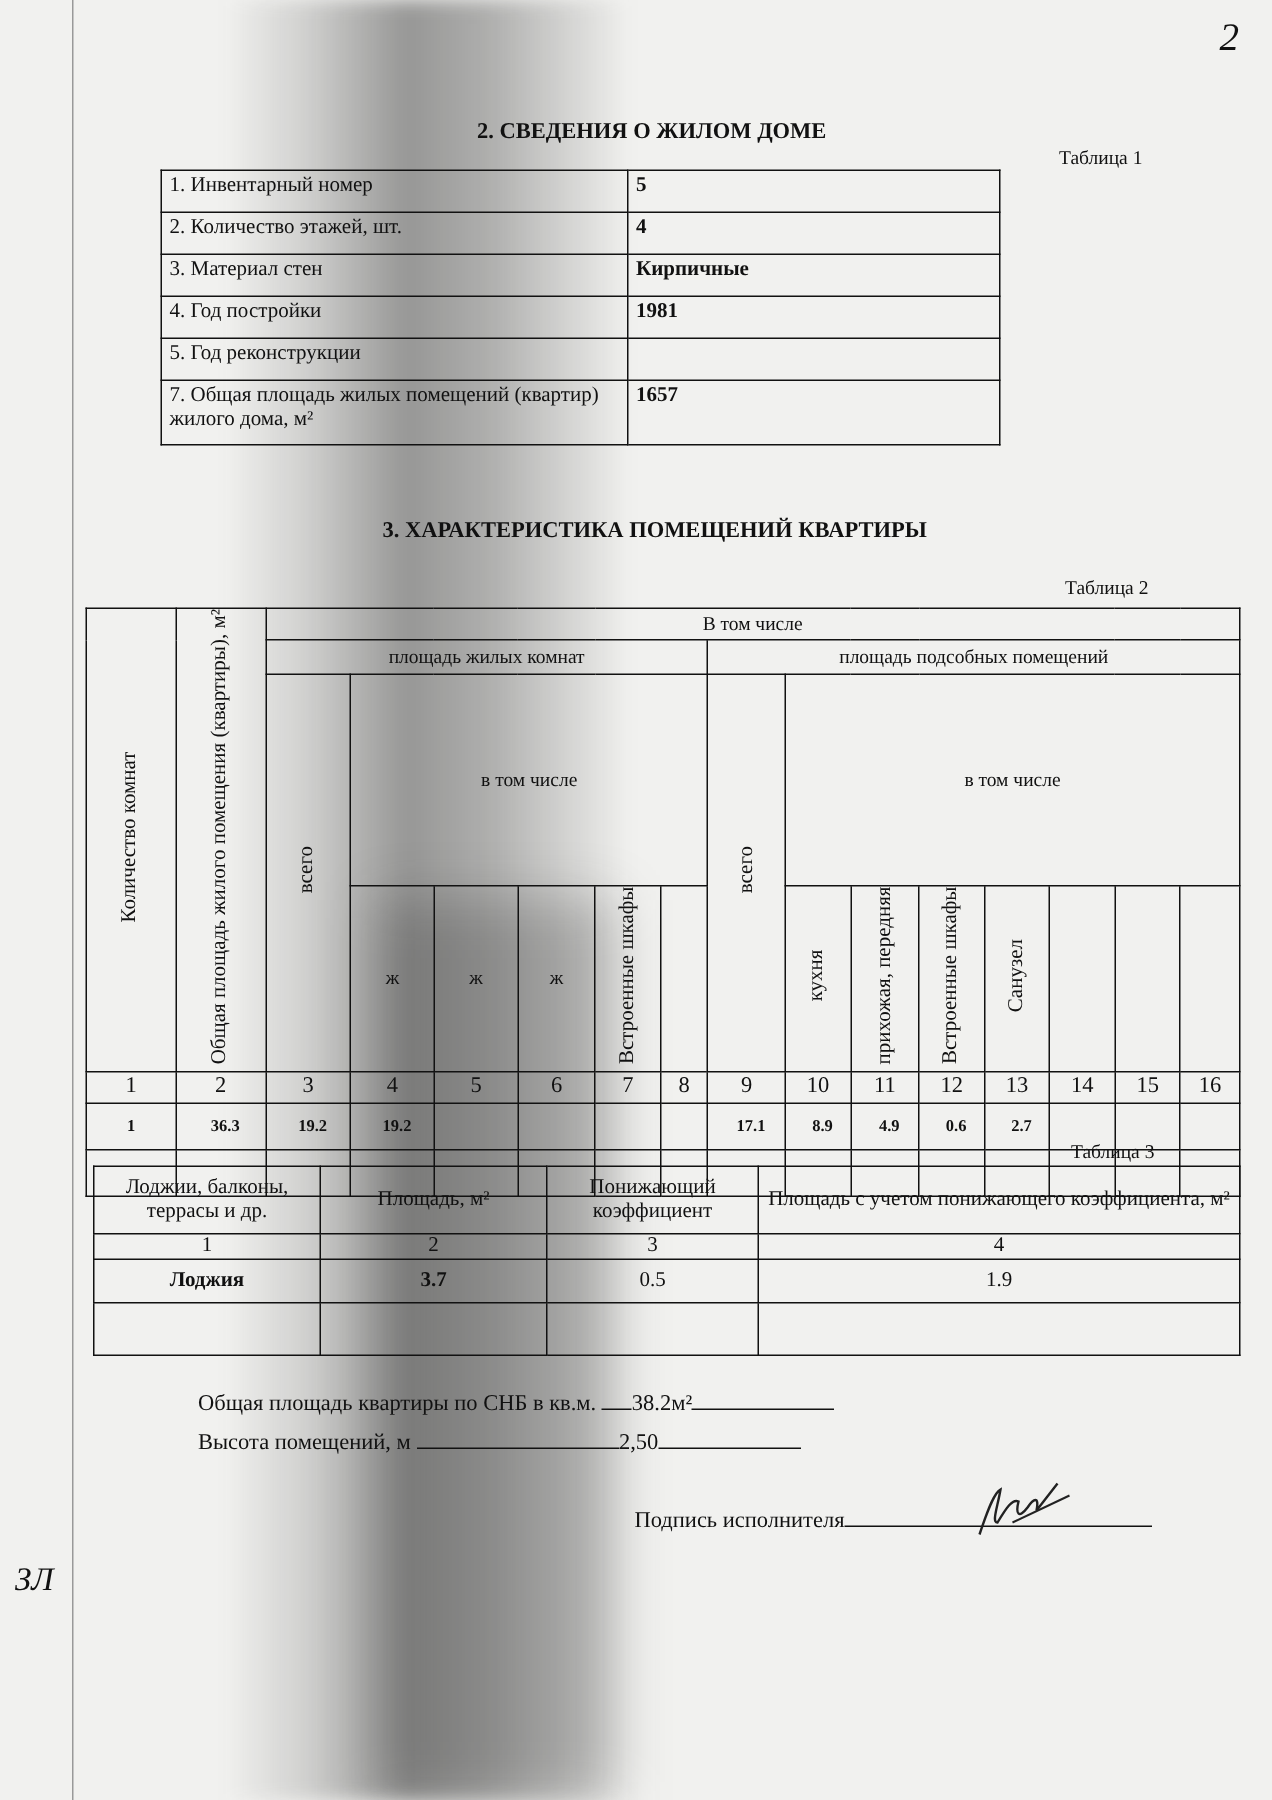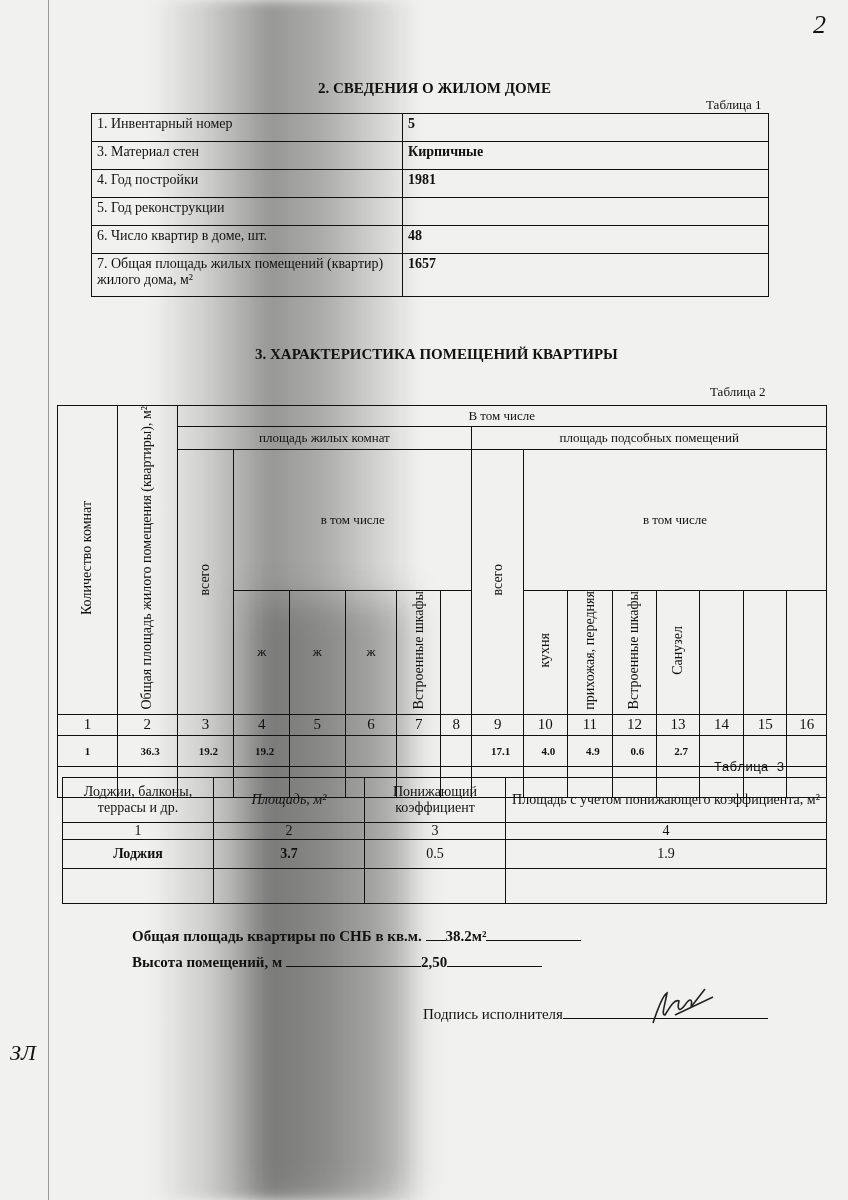--- a/index.html
+++ b/index.html
@@ -16,57 +16,57 @@
   table{border-collapse:collapse;position:absolute;}
   td{border:1px solid #111;font-size:14px;padding:2px 5px;vertical-align:top;}
   .t1 td{height:23px;}
   .t1 .v{font-weight:bold;}
   .t2 td{text-align:center;vertical-align:middle;font-size:13px;padding:0;}
   .rot{writing-mode:vertical-rl;transform:rotate(180deg);display:inline-block;font-size:14px;line-height:1.15;}
   .t2 .num td{font-size:15px;height:20px;}
   .t2 .val td{font-weight:bold;font-size:11px;height:30px;text-align:center;padding-left:6px;}
   .t3 td{text-align:center;vertical-align:middle;font-size:14px;}
   .line{position:absolute;font-size:15px;}
-  .line b{font-weight:bold;}
+  .line b{font-weight:normal;}
   .u{display:inline-block;border-bottom:1px solid #111;}
 </style>
 </head>
 <body>
 
 <div class="leftline"></div>
 <div class="smudge"></div>
 <div class="smudge2"></div>
 
 <div class="pagenum">2</div>
 <div class="sig-left">ЗЛ</div>
 
 <div class="h" style="left:318px;top:80px;">2. СВЕДЕНИЯ О ЖИЛОМ ДОМЕ</div>
 <div class="tlabel" style="left:706px;top:97px;">Таблица 1</div>
 
-<table class="t1" style="left:91px;top:113px;width:678px;">
+<table class="t1" style="left:107px;top:113px;width:560px;">
   <tbody>
       <tr>
         <td style="width:300px">1. Инвентарный номер</td>
         <td class="v">5</td>
       </tr>
   <tr>
+        <td>2. Количество этажей, шт.</td>
+        <td class="v">4</td>
+      </tr>
+  <tr>
         <td>3. Материал стен</td>
         <td class="v">Кирпичные</td>
       </tr>
   <tr>
         <td>4. Год постройки</td>
         <td class="v">1981</td>
       </tr>
   <tr>
         <td>5. Год реконструкции</td>
         <td class="v"></td>
-      </tr>
-  <tr>
-        <td>6. Число квартир в доме, шт.</td>
-        <td class="v">48</td>
       </tr>
   <tr>
         <td style="height:38px">7. Общая площадь жилых помещений (квартир) жилого дома, м²</td>
         <td class="v">1657</td>
       </tr>
 </tbody>
   </table>
 
 <div class="h" style="left:255px;top:346px;">3. ХАРАКТЕРИСТИКА ПОМЕЩЕНИЙ КВАРТИРЫ</div>
 <div class="tlabel" style="left:710px;top:384px;">Таблица 2</div>
@@ -123,21 +123,21 @@
   <tr class="val">
     <td style="text-align:center;padding:0">1</td>
     <td>36.3</td>
     <td>19.2</td>
     <td>19.2</td>
     <td></td>
     <td></td>
     <td></td>
     <td></td>
     <td>17.1</td>
-    <td>4.0</td>
+    <td>8.9</td>
     <td>4.9</td>
     <td>0.6</td>
     <td>2.7</td>
     <td></td>
     <td></td>
     <td></td>
   </tr>
   <tr class="val">
     <td></td>
         <td></td>
@@ -152,26 +152,26 @@
         <td></td>
         <td></td>
         <td></td>
         <td></td>
         <td></td>
         <td></td>
   </tr>
 </tbody>
   </table>
 
-<div class="tlabel" style="left:714px;top:760px;font-family:Liberation Mono, monospace;">Таблица 3</div>
+<div class="tlabel" style="left:714px;top:760px;">Таблица 3</div>
 <table class="t3" style="left:62px;top:777px;width:765px;">
   <tbody>
       <tr>
     <td style="width:140px;height:40px;margin-top:44px;">Лоджии, балконы, террасы и др.</td>
-    <td style="width:140px;font-style:italic;">Площадь, м²</td>
+    <td style="width:140px;">Площадь, м²</td>
     <td style="width:130px;">Понижающий коэффициент</td>
     <td>Площадь с учетом понижающего коэффициента, м²</td>
   </tr>
   <tr>
     <td style="height:16px;padding:0">1</td>
     <td style="padding:0">2</td>
     <td style="padding:0">3</td>
     <td style="padding:0">4</td>
   </tr>
   <tr style="font-weight:bold;padding-left:32px;">

